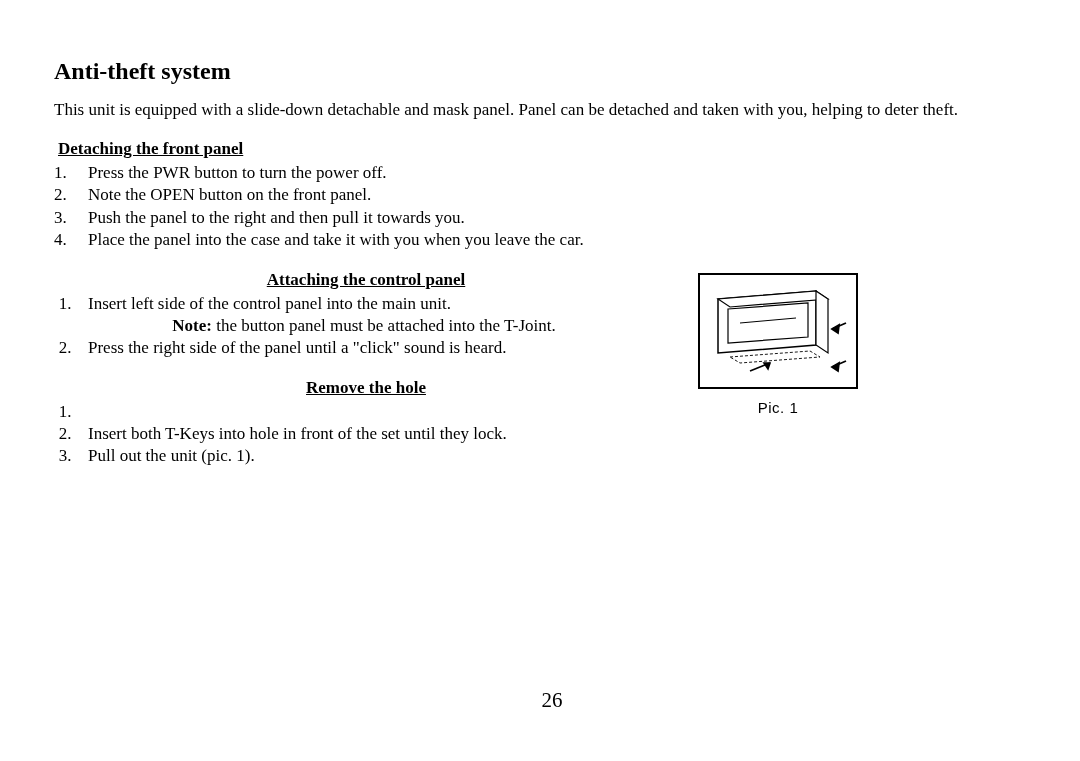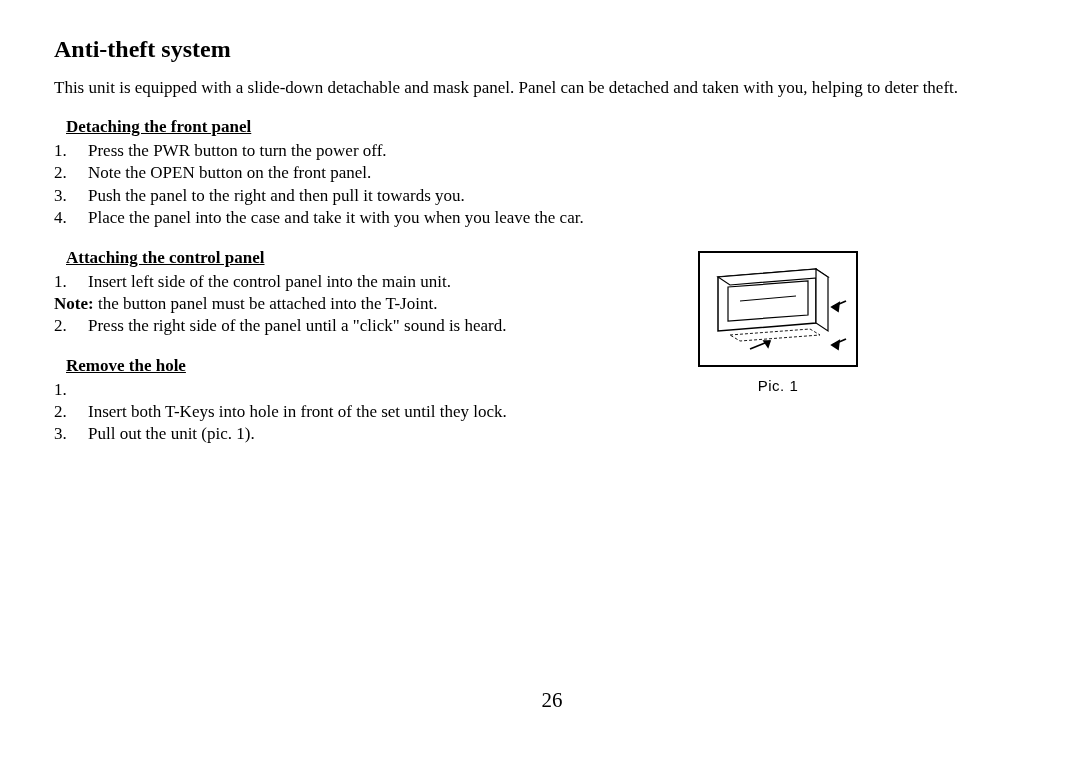--- a/index.html
+++ b/index.html
@@ -9,37 +9,37 @@
     height: 761px;
     background: #fff;
     font-family: "Times New Roman", Times, serif;
     color: #000;
   }
   .page {
     position: relative;
     box-sizing: border-box;
     width: 1080px;
     height: 761px;
-    padding: 36px 50px 0 54px;
+    padding: 58px 50px 0 54px;
   }
   .title {
     font-size: 24px;
     font-weight: bold;
     margin: 0 0 14px 0;
   }
   .intro {
     font-size: 17px;
     line-height: 1.25;
     margin: 0 0 18px 0;
   }
   .section-heading {
     font-size: 17px;
     font-weight: bold;
     text-decoration: underline;
-    margin: 0 0 2px 12px;
+    margin: 0 0 2px 4px;
   }
   .sec-block {
     margin-bottom: 18px;
     font-size: 17px;
     line-height: 1.3;
   }
   .ol {
     list-style: none;
     padding: 0;
     margin: 0;
@@ -60,20 +60,21 @@
   .note-label {
     font-weight: bold;
   }
   .columns {
     display: flex;
     align-items: flex-start;
     gap: 24px;
   }
   .left-col {
     flex: 0 0 620px;
+    text-align: center;
   }
   .right-col {
     flex: 0 0 auto;
     padding-top: 4px;
     text-align: center;
   }
   .fig-box {
     width: 156px;
     height: 112px;
     border: 2px solid #000;

